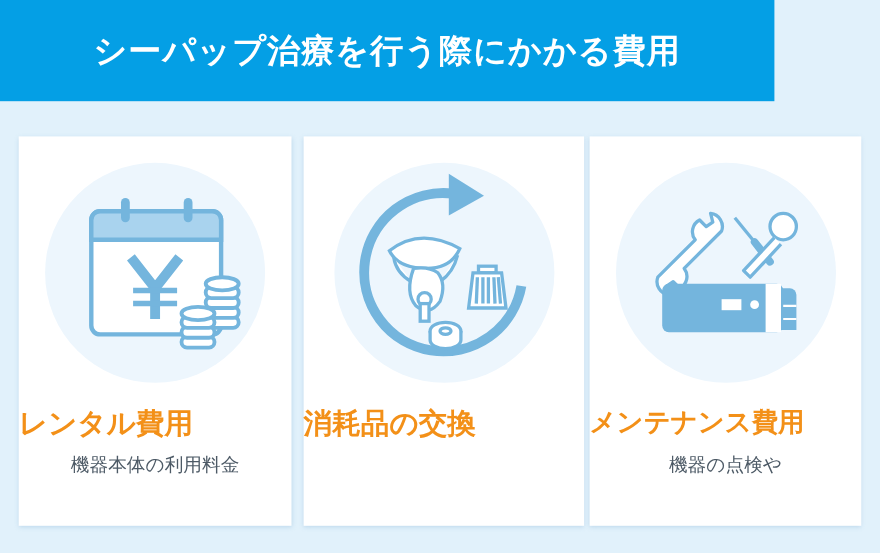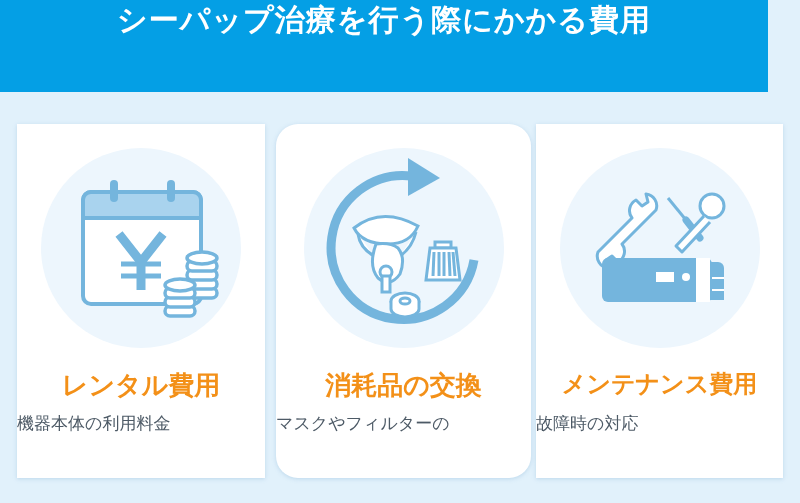--- a/index.html
+++ b/index.html
@@ -3,48 +3,48 @@
 <meta charset="utf-8">
 <style>
   * { box-sizing: border-box; margin: 0; padding: 0; }
   html, body { width: 800px; height: 503px; overflow: hidden; }
   body {
     background: #e1f1fb;
     font-family: "DejaVu Sans", "Liberation Sans", sans-serif;
     position: relative;
   }
   .header {
-    position: absolute; left: 0; top: 0; width: 768px; height: 92px;
+    position: absolute; left: 0; top: 0; width: 704px; height: 92px;
     background: #049fe5;
-    display: flex; align-items: flex-start; justify-content: center;
+    display: flex; align-items: center; justify-content: center;
   }
   .header h1 {
     color: #ffffff; font-size: 30px; font-weight: bold; letter-spacing: 1px;
   }
   .card {
     position: absolute; top: 124px; width: 248px; height: 354px;
     background: #ffffff;
     box-shadow: 0 1px 4px rgba(120,170,210,0.35);
   }
   .card.c1 { left: 17px; }
-  .card.c2 { left: 276px; width: 255px; border-radius: 22px; }
+  .card.c2 { left: 276px; width: 255px; }
   .card.c3 { left: 536px; width: 247px; text-decoration: underline; }
   .icon-circle {
     position: absolute; left: 50%; top: 24px; width: 200px; height: 200px;
     margin-left: -100px; border-radius: 50%;
     background: #edf6fd;
   }
   .icon-circle svg { position: absolute; left: 0; top: 0; width: 200px; height: 200px; }
   .title {
-    position: absolute; left: 0; right: 0; top: 244px; text-align: center;
+    position: absolute; left: 0; right: 0; top: 244px; text-align: left;
     color: #f39018; font-size: 26px; font-weight: bold; white-space: nowrap;
   }
   .c3 .title { font-size: 24px; }
   .desc {
-    position: absolute; left: 0; right: 0; top: 286px; text-align: left;
+    position: absolute; left: 0; right: 0; top: 286px; text-align: center;
     color: #4d5a66; font-size: 17px; line-height: 27px; white-space: nowrap;
   }
 </style>
 </head>
 <body>
 
 <div class="header">
   <h1>シーパップ治療を行う際にかかる費用</h1>
 </div>
 
@@ -110,21 +110,20 @@
 
       <g fill="#ffffff" stroke="#74b5dd" stroke-width="3">
         <ellipse cx="101" cy="153" rx="14" ry="8"></ellipse>
         <path d="M87 153 v8 a14 8 0 0 0 28 0 v-8"></path>
         <ellipse cx="101" cy="153" rx="5" ry="3"></ellipse>
       </g>
     </svg>
   </div>
   <div class="title">消耗品の交換</div>
   <div class="desc">
-    <div>マスクやフィルターの</div>
   </div>
 </div>
 
 <div class="card c3">
   <div class="icon-circle">
     <svg viewBox="0 0 200 200">
 
       <path d="M38 104 l34 -34 a12 12 0 0 1 4 -18 l6 6 l6 -4 l-2 -8 a12 12 0 0 1 10 16 l-34 34 a12 12 0 0 1 -4 18 l-6 -6 l-6 4 l2 8 a12 12 0 0 1 -10 -16 z" fill="#ffffff" stroke="#74b5dd" stroke-width="3" stroke-linejoin="round"></path>
 
       <line x1="108" y1="50" x2="126" y2="72" stroke="#74b5dd" stroke-width="3"></line>
@@ -137,15 +136,15 @@
       <rect x="96" y="124" width="18" height="10" fill="#ffffff"></rect>
       <circle cx="126" cy="129" r="4" fill="#ffffff"></circle>
       <rect x="136" y="110" width="14" height="44" fill="#ffffff"></rect>
       <path d="M150 114 h8 a6 6 0 0 1 6 6 v32 h-14 z" fill="#74b5dd"></path>
       <line x1="152" y1="130" x2="164" y2="130" stroke="#ffffff" stroke-width="2"></line>
       <line x1="152" y1="142" x2="164" y2="142" stroke="#ffffff" stroke-width="2"></line>
     </svg>
   </div>
   <div class="title">メンテナンス費用</div>
   <div class="desc">
-    <div>故障時の対応</div>
+    <div>機器の点検や</div>
   </div>
 </div>
 
 </body></html>

